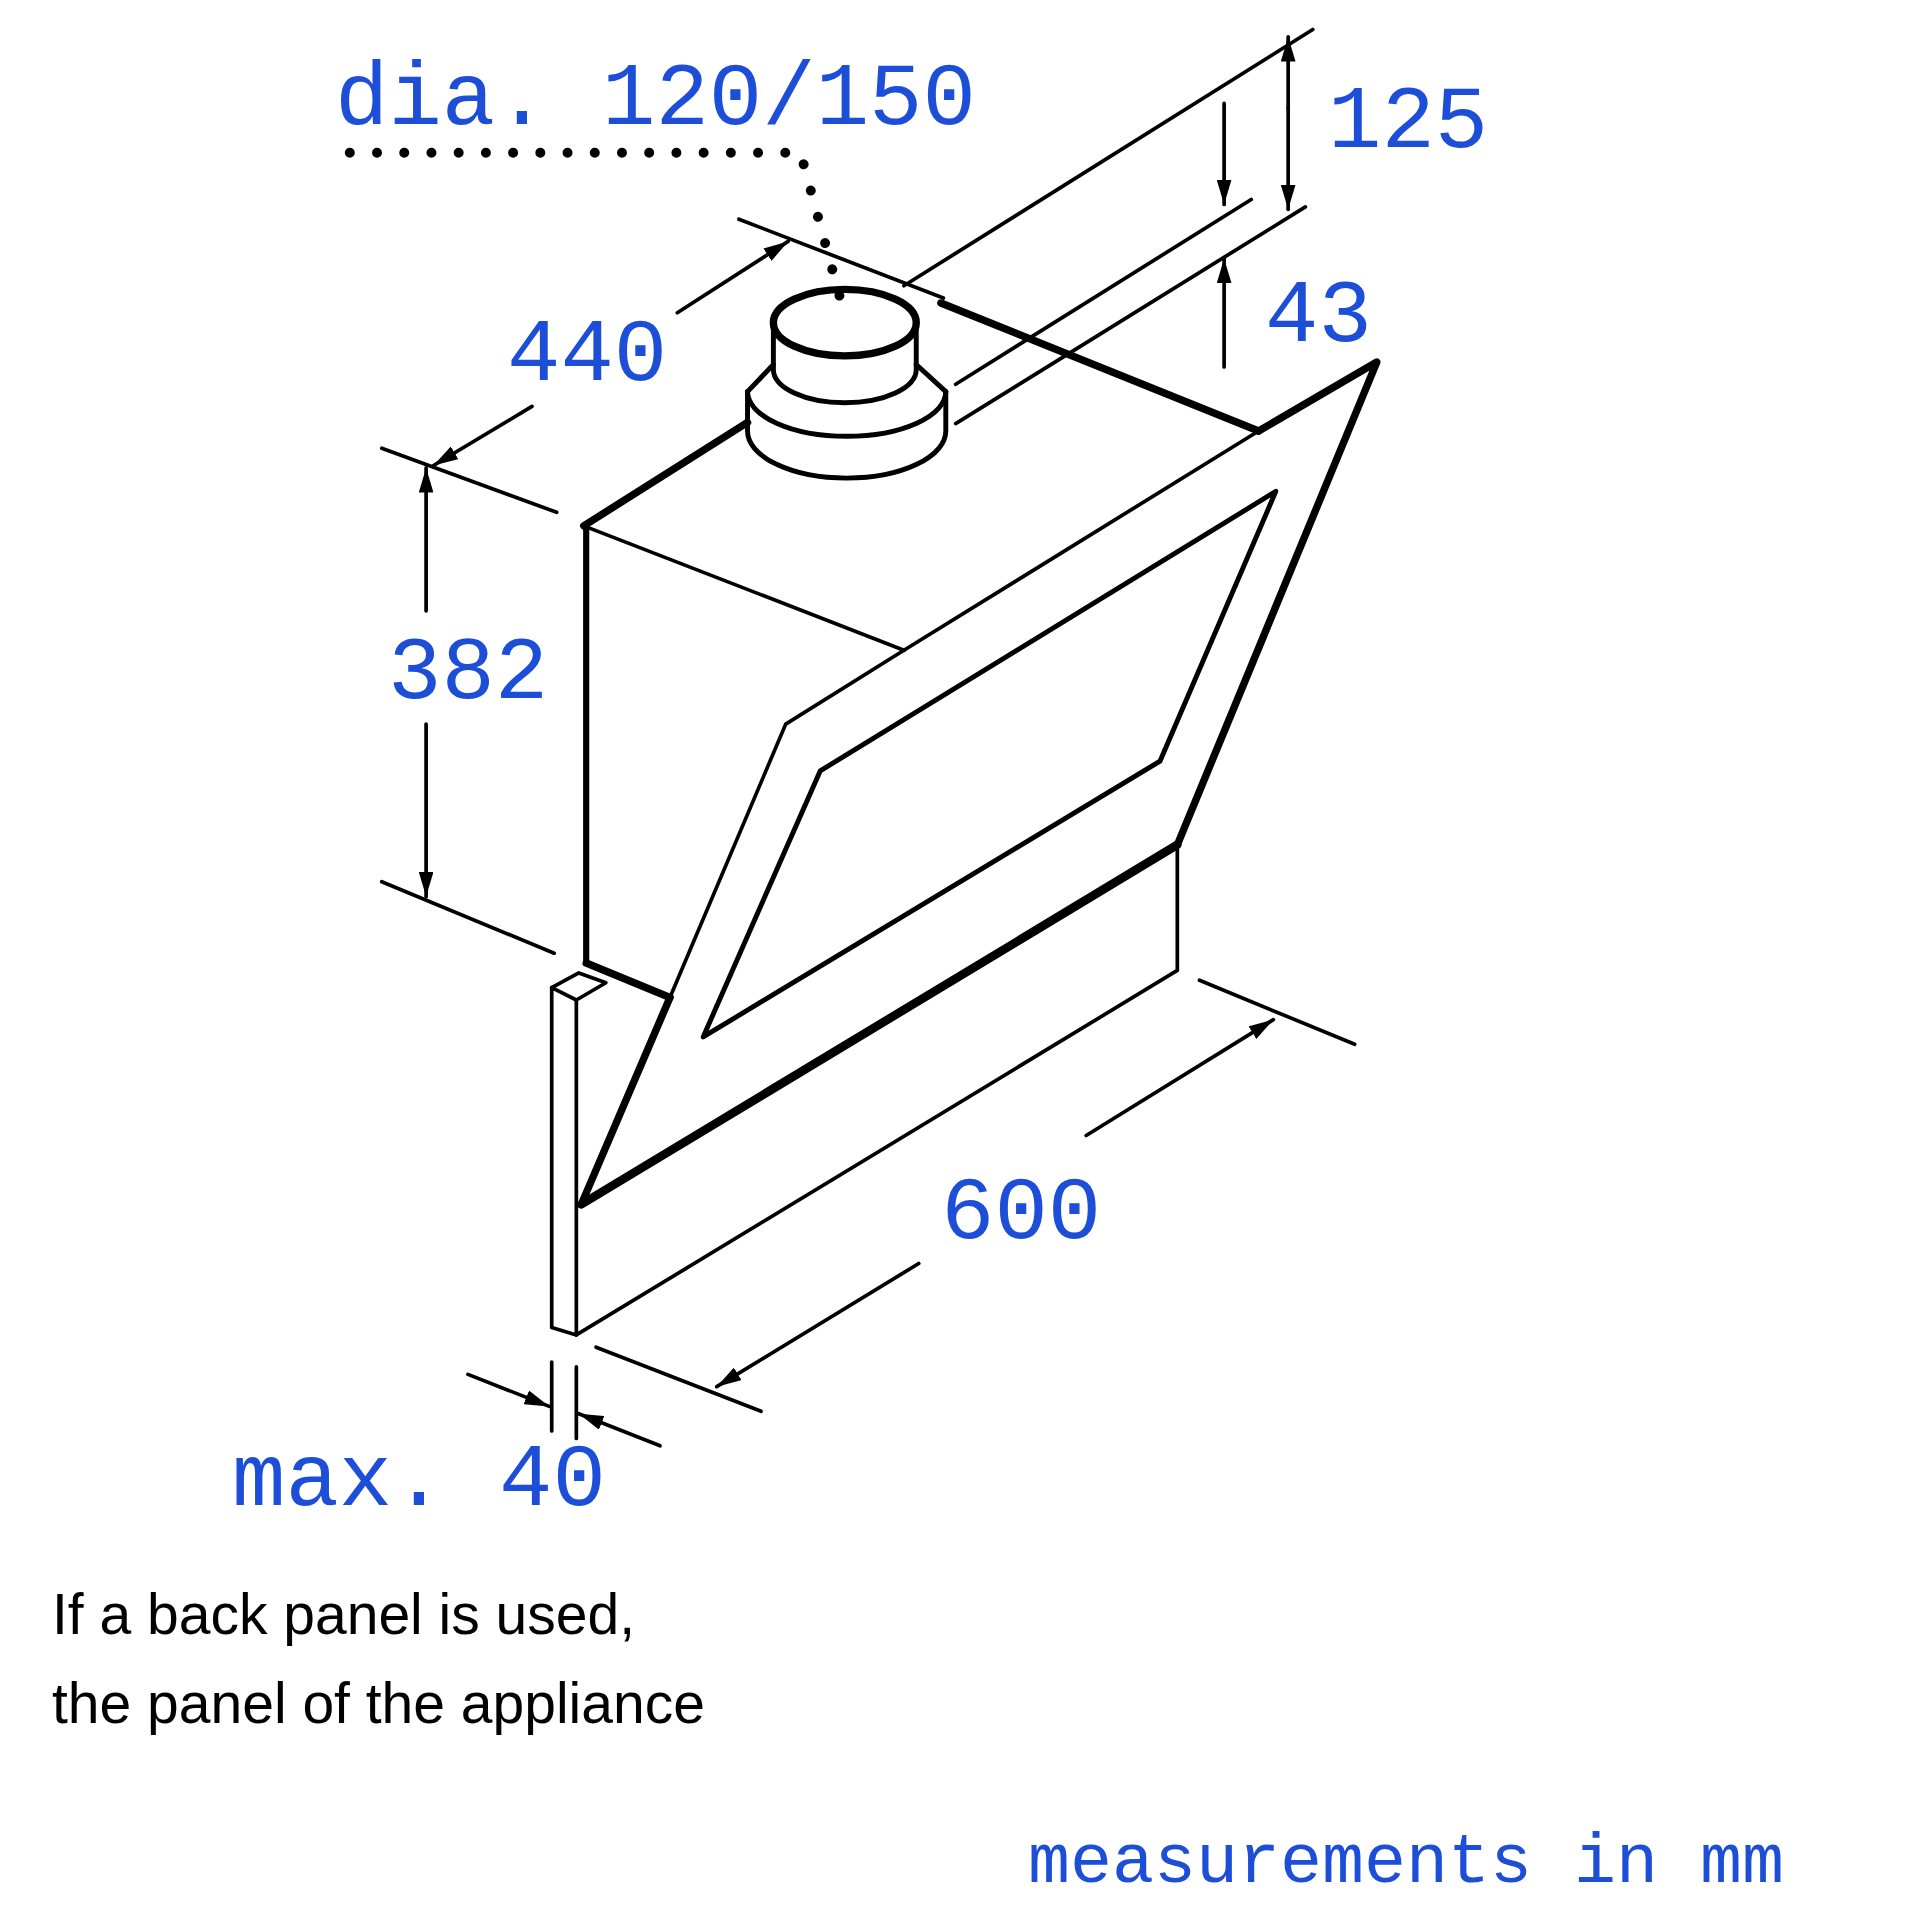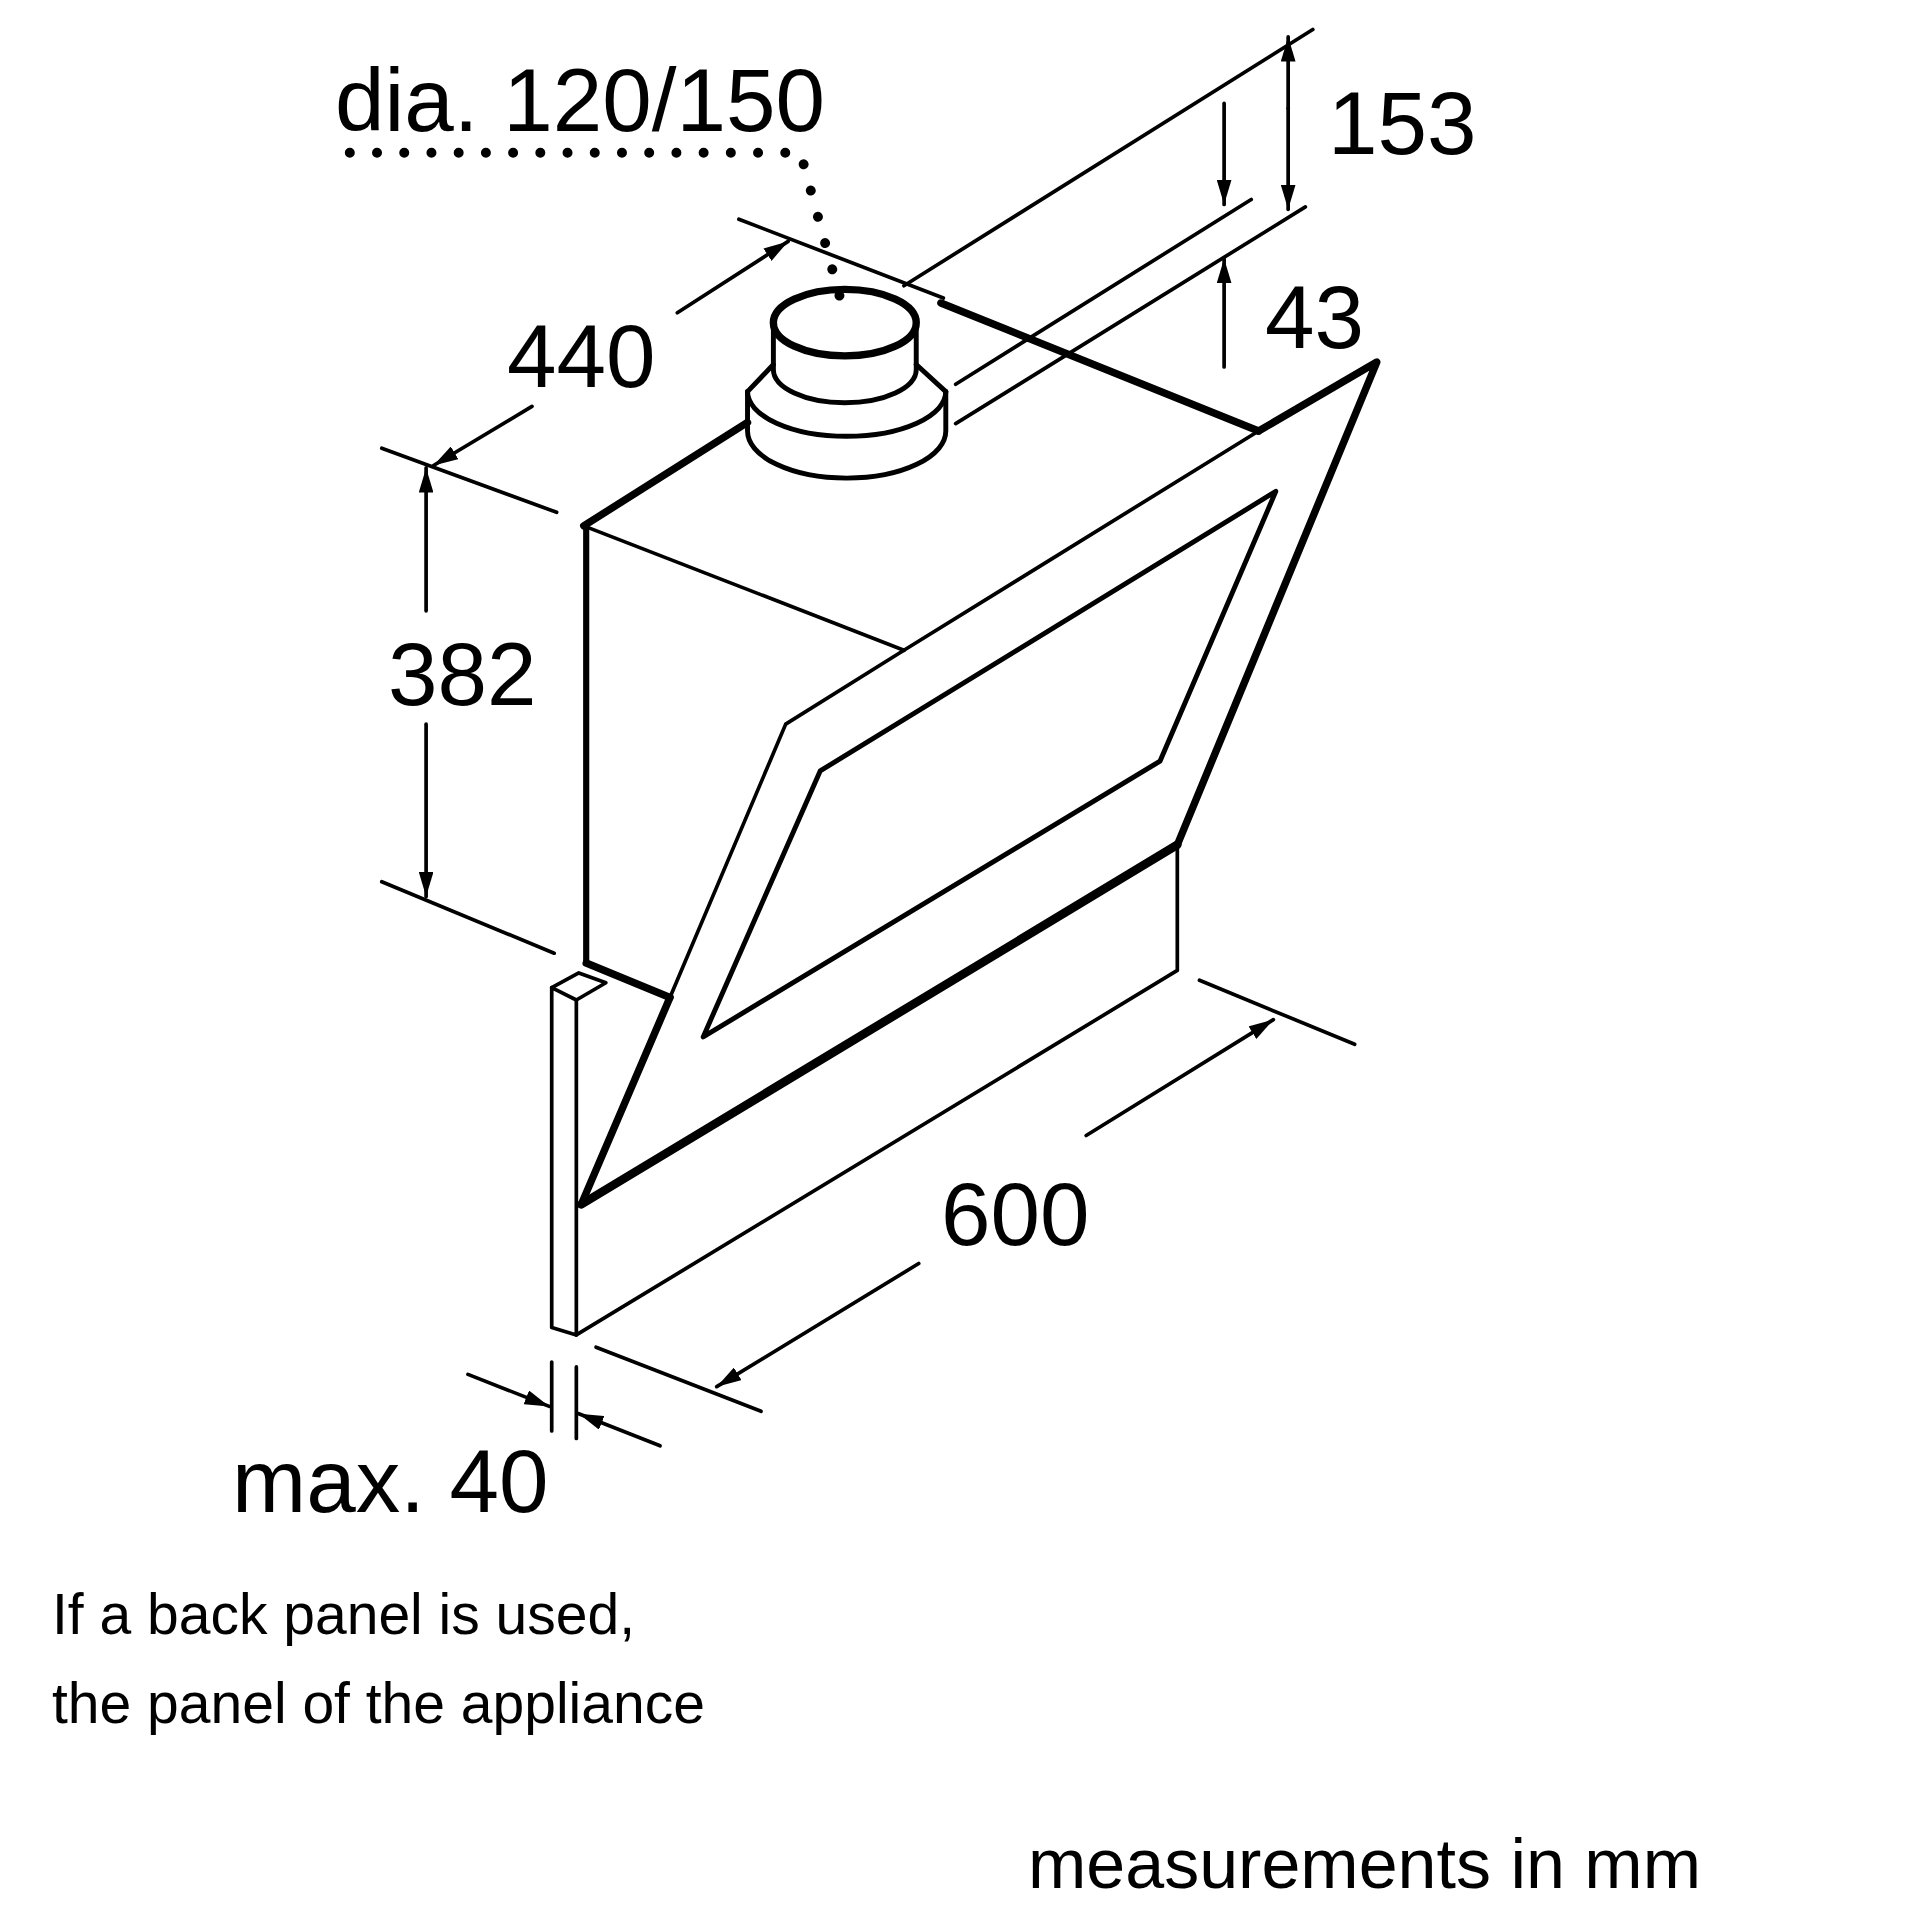--- a/index.html
+++ b/index.html
@@ -1,20 +1,20 @@
 <!DOCTYPE html>
 <html><head>
 <meta charset="utf-8">
 <style>
   html, body { margin: 0; padding: 0; background: #ffffff; }
   body { width: 1931px; height: 1931px; position: relative; overflow: hidden;
          font-family: "Liberation Sans", sans-serif; color: #000; }
   svg.drawing { position: absolute; left: 0; top: 0; }
-  .label { position: absolute; font-family: Liberation Sans, sans-serif;
-           color: #000000; white-space: nowrap; line-height: 1; }
+  .label { position: absolute; font-family: Liberation Mono, monospace;
+           color: #1d4ed8; white-space: nowrap; line-height: 1; }
   .dim { font-size: 89px; }
   .note { position: absolute; left: 52px; top: 1570px; font-size: 57px;
           line-height: 89px; }
   .note div { white-space: nowrap; }
   .units { font-size: 70px; }
 </style>
 </head>
 <body>
 
 <svg class="drawing" width="1931" height="1931" viewBox="0 0 1568 1568" xmlns="http://www.w3.org/2000/svg">
@@ -85,21 +85,21 @@
       <path d="M380,1116 L446,1142" marker-end="url(#ah)"></path>
       <path d="M536,1174 L470,1148" marker-end="url(#ah)"></path>
     </g>
   </g>
 </svg>
 
 <div class="label dim" style="left:335px; top:56px;">dia. 120/150</div>
 <div class="label dim" style="left:507px; top:312px;">440</div>
 <div class="label dim" style="left:352px; top:630px;margin-left:36px;">382</div>
 <div class="label dim" style="left:941px; top:1170px;">600</div>
-<div class="label dim" style="left:1328px; top:79px;">153</div>
+<div class="label dim" style="left:1328px; top:79px;">125</div>
 <div class="label dim" style="left:1265px; top:273px;">43</div>
 <div class="label dim" style="left:232px; top:1437px;">max. 40</div>
 
 <div class="note">
   <div>If a back panel is used,</div>
   <div>the panel of the appliance</div>
 </div>
 
 <div class="label units" style="left:1028px; top:1829px;">measurements in mm</div>
 

